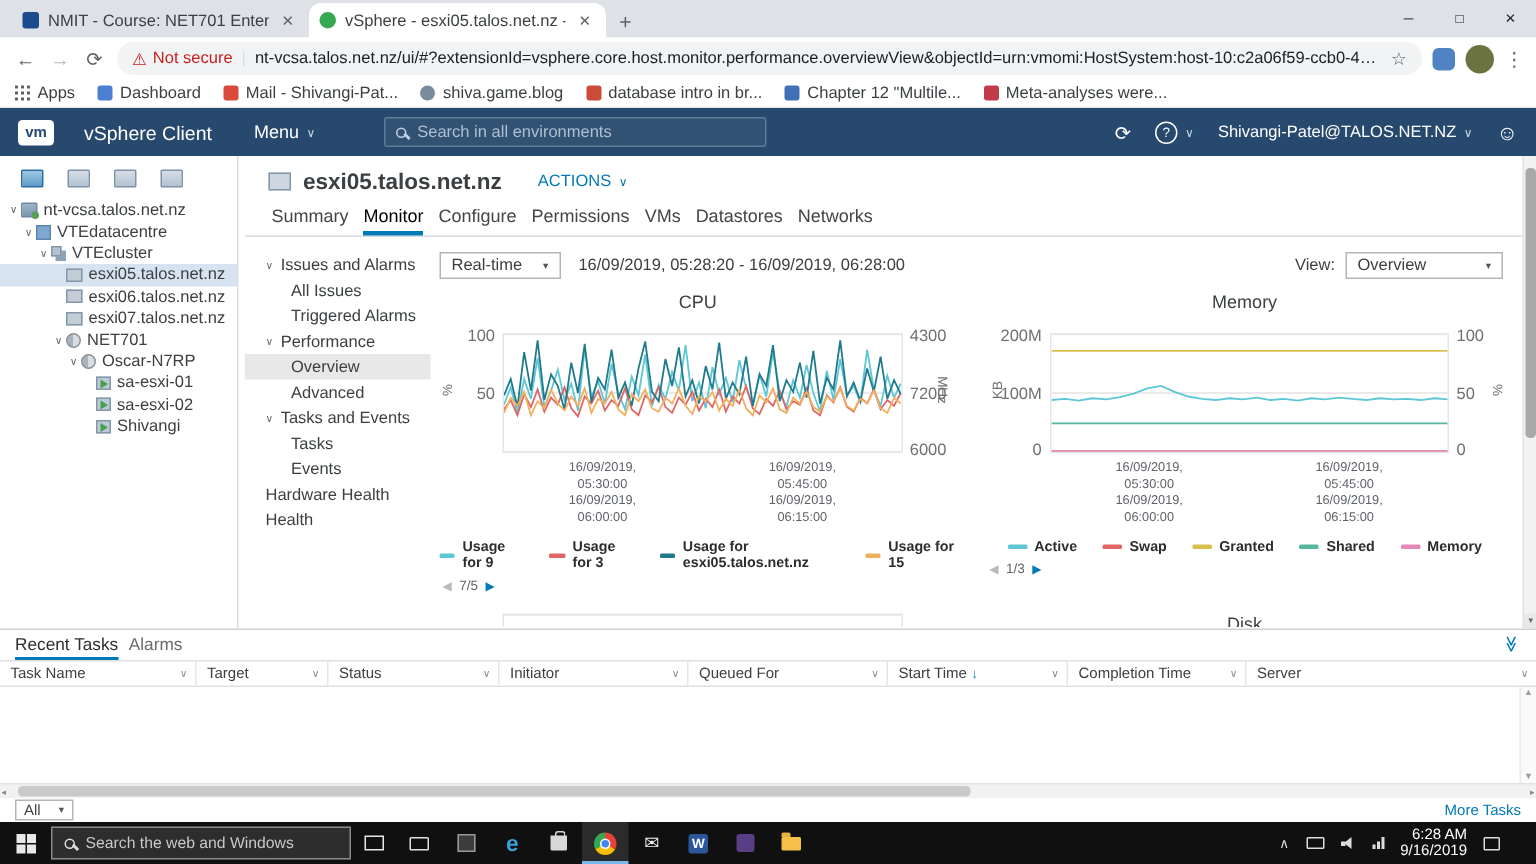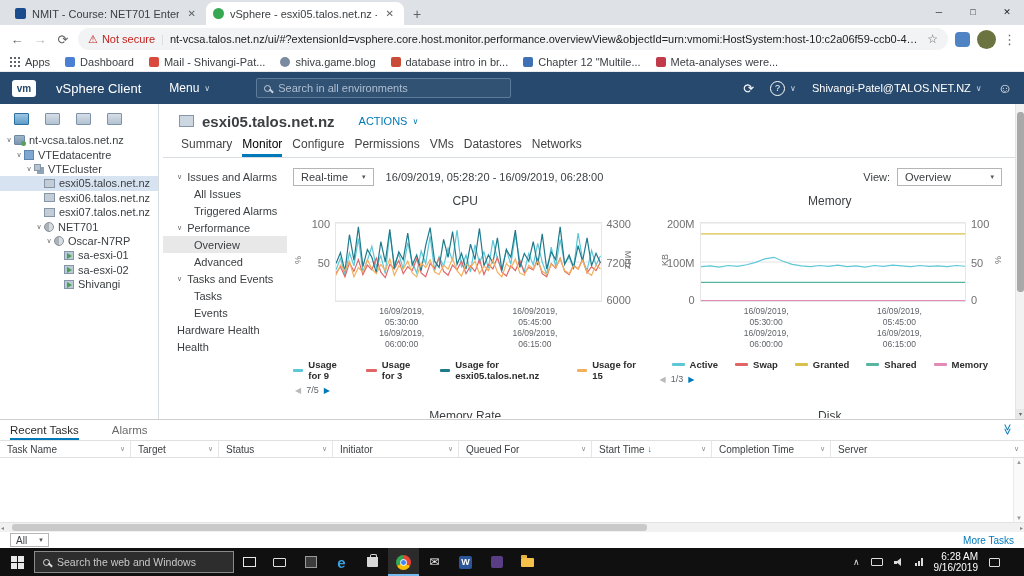--- a/index.html
+++ b/index.html
@@ -115,21 +115,21 @@
   .xr{display:grid;grid-template-columns:repeat(2,1fr);margin:4px 36px 0 42px;text-align:center;font-size:8.5px;color:#5f6368;line-height:1.3}
   .legend{display:flex;justify-content:center;gap:17px;margin-top:9px;font-size:9.5px;color:#2d2d2d;font-weight:bold;align-items:center}
   .li{display:flex;align-items:center}
   .sw{display:inline-block;width:13px;height:3px;margin-right:5px;border-radius:1px}
   .pager{margin-top:4px;font-size:9px;color:#5f6368;display:flex;gap:5px;align-items:center;padding-left:2px}
   .pg-prev{color:#b9b9b9;font-size:8px}
   .pg-next{color:#0079b8;font-size:8px}
 
   
   #tasks{position:absolute;top:419px;left:0;right:0;height:129px;border-top:1px solid #cfcfcf;background:#fff}
-  .ttabs{display:flex;gap:33px;padding:4px 0 0 10px;height:21px;font-size:11.5px;color:#6a6a6a;border-bottom:1px solid #e0e0e0;position:relative}
+  .ttabs{display:flex;gap:7px;padding:4px 0 0 10px;height:21px;font-size:11.5px;color:#6a6a6a;border-bottom:1px solid #e0e0e0;position:relative}
   .ttab.active{color:#2d2d2d;box-shadow:inset 0 -2px 0 #0079b8}
   .ttab{padding-bottom:3px}
   .expand-ic{position:absolute;right:10px;top:3px;color:#0079b8;transform:rotate(90deg);font-size:11px}
   .thead{display:flex;height:17px;border-bottom:1px solid #e0e0e0;font-size:10px;color:#3c4043;align-items:stretch}
   .th{display:flex;align-items:center;justify-content:space-between;padding:0 5px 0 7px;border-right:1px solid #e6e6e6;flex:none}
   .th .lbl{display:flex;gap:3px;align-items:center}
   .flt{color:#8a8a8a;font-size:7px}
   .sort{color:#0079b8;font-size:9px}
   .tbody{position:relative;height:64px}
   .vsb{position:absolute;right:0;top:0;bottom:0;width:11px;background:#fafafa;border-left:1px solid #ebebeb;font-size:6px;color:#999;text-align:center}
@@ -529,21 +529,20 @@
               </span>
           </div>
           <div class="pager">
             <span class="pg-prev">◀</span>
             <span>1/3</span>
             <span class="pg-next">▶</span>
           </div>
         </div>
 
         <div class="card">
-          <div class="c-title">Memory Rate</div>
           <div class="plotwrap">
             <div class="plot">
                 <svg viewBox="0 0 100 100" preserveAspectRatio="none">
                   <line x1="0" x2="100" y1="0" y2="0" stroke="#e3e3e3" vector-effect="non-scaling-stroke"></line>
                 </svg>
               </div>
           </div>
         </div>
 
         <div class="card">

